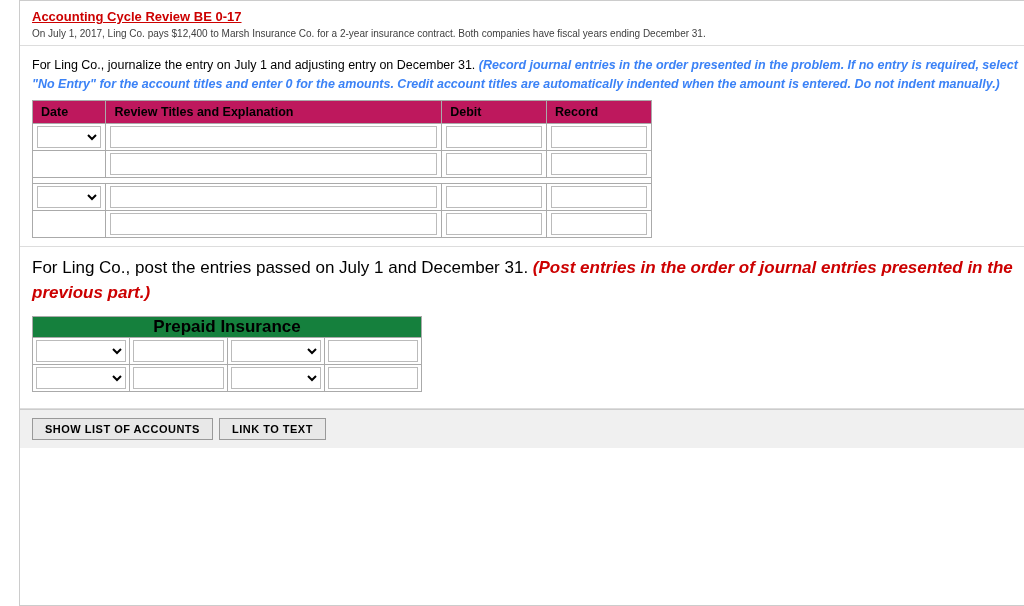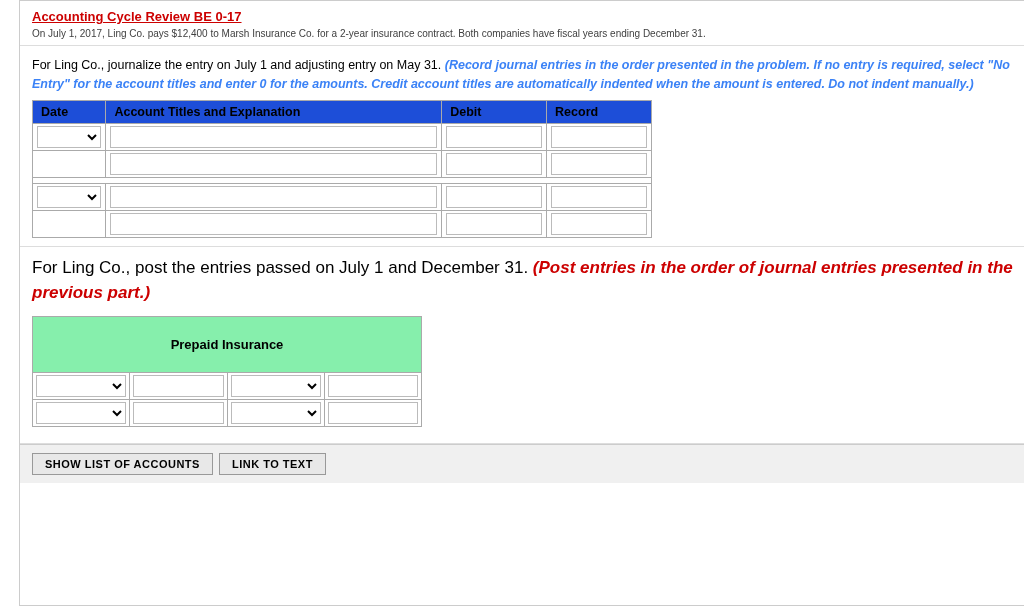--- a/index.html
+++ b/index.html
@@ -43,21 +43,21 @@
       color: #3b82f6;
       font-weight: bold;
       font-style: italic;
     }
     .journal-table {
       width: 620px;
       border-collapse: collapse;
       margin-top: 6px;
     }
     .journal-table th {
-      background: #1d4ed8;
+      background: #be185d;
       border: 1px solid #aaa;
       padding: 4px 8px;
       text-align: left;
       font-size: 12.5px;
       font-weight: bold;
     }
     .journal-table th.center {
       text-align: left;
     }
     .journal-table td {
@@ -102,26 +102,26 @@
     .post-text .bold-red {
       color: #c00;
       font-weight: bold;
       font-style: italic;
     }
     .ledger-container {
       margin-top: 10px;
       width: 390px;
     }
     .ledger-title-row {
-      background: #86efac;
+      background: #15803d;
       border: 1px solid #aaa;
       text-align: center;
       font-weight: bold;
-      font-size: 13px;
-      padding: 20px;
+      font-size: 17px;
+      padding: 0;
     }
     .ledger-row {
       display: flex;
       border-left: 1px solid #aaa;
       border-right: 1px solid #aaa;
       border-bottom: 1px solid #aaa;
     }
     .ledger-cell {
       flex: 1;
       padding: 2px 3px;
@@ -171,29 +171,29 @@
 
 <div class="page-wrapper">
 
   <div class="header-section">
     <div class="header-title">Accounting Cycle Review BE 0-17</div>
     <div class="header-desc">On July 1, 2017, Ling Co. pays $12,400 to Marsh Insurance Co. for a 2-year insurance contract. Both companies have fiscal years ending December 31.</div>
   </div>
 
   <div class="problem-section">
     <div class="problem-text">
-      <span>For Ling Co., journalize the entry on July 1 and adjusting entry on May 31.</span>
+      <span>For Ling Co., journalize the entry on July 1 and adjusting entry on December 31.</span>
       <span class="bold-red">(Record journal entries in the order presented in the problem. If no entry is required, select "No Entry" for the account titles and enter 0 for the amounts. Credit account titles are automatically indented when the amount is entered. Do not indent manually.)</span>
     </div>
 
     <table class="journal-table">
       <thead>
         <tr>
           <th class="date-cell">Date</th>
-          <th class="account-cell">Account Titles and Explanation</th>
+          <th class="account-cell">Review Titles and Explanation</th>
           <th class="center debit-cell">Debit</th>
           <th class="center credit-cell">Record</th>
         </tr>
       </thead>
       <tbody>
 
         <tr>
           <td class="date-cell">
             <select class="input-field">
               <option></option>

